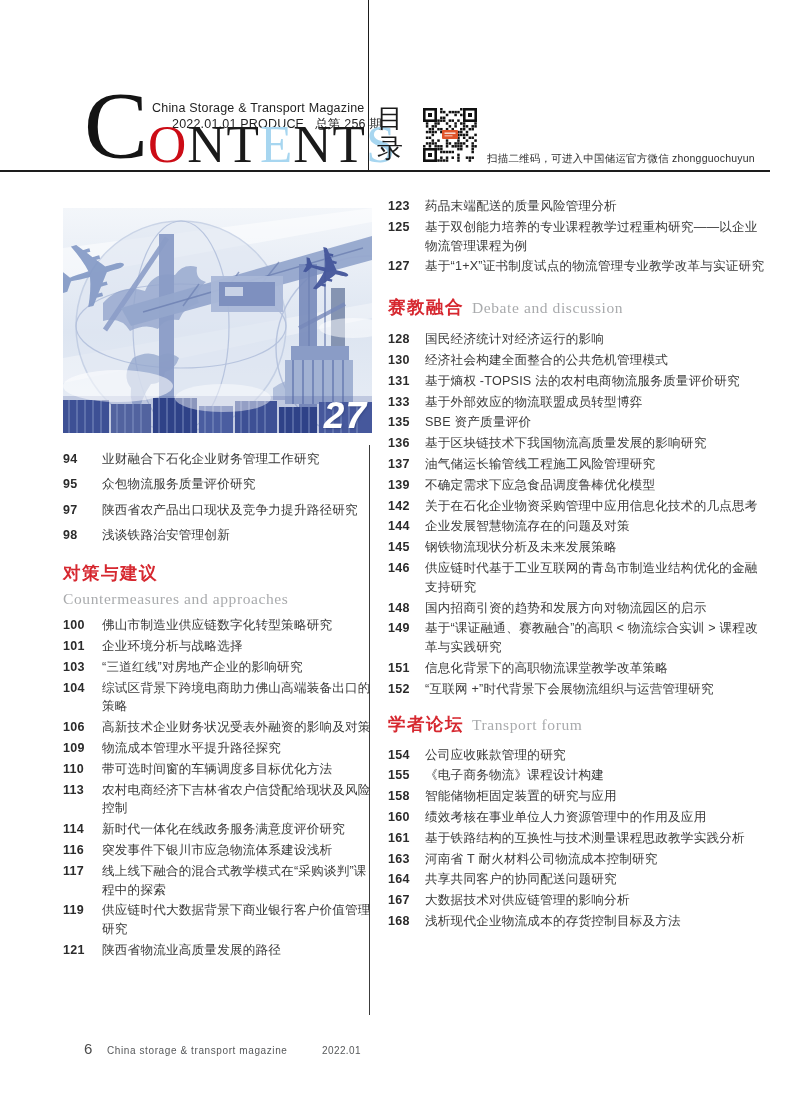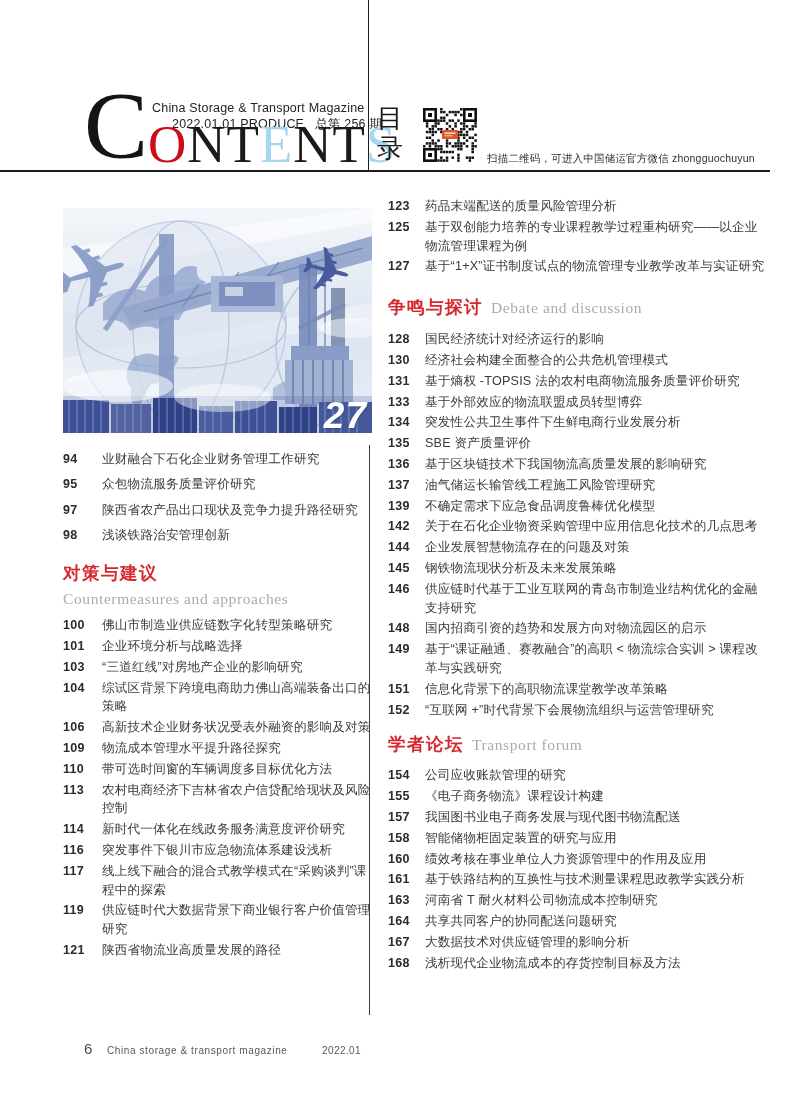--- a/index.html
+++ b/index.html
@@ -420,41 +420,37 @@
         </div>
         <div class="row">
           <span class="pg">125</span>
           <span class="ti">基于双创能力培养的专业课程教学过程重构研究——以企业物流管理课程为例</span>
         </div>
         <div class="row">
           <span class="pg">127</span>
           <span class="ti">基于“1+X”证书制度试点的物流管理专业教学改革与实证研究</span>
         </div>
       </div>
-      <div class="section inline sec-mid"><span class="sec-zh">争鸣与探讨</span><span class="sec-en">Debate and discussion</span></div>
+      <div class="section inline sec-mid"><span class="sec-zh">赛教融合</span><span class="sec-en">Debate and discussion</span></div>
       <div class="group group-d">
         <div class="row">
           <span class="pg">128</span>
           <span class="ti">国民经济统计对经济运行的影响</span>
         </div>
         <div class="row">
           <span class="pg">130</span>
           <span class="ti">经济社会构建全面整合的公共危机管理模式</span>
         </div>
         <div class="row">
           <span class="pg">131</span>
           <span class="ti">基于熵权 -TOPSIS 法的农村电商物流服务质量评价研究</span>
         </div>
         <div class="row">
           <span class="pg">133</span>
           <span class="ti">基于外部效应的物流联盟成员转型博弈</span>
-        </div>
-        <div class="row">
-          <span class="pg">134</span>
-          <span class="ti">突发性公共卫生事件下生鲜电商行业发展分析</span>
         </div>
         <div class="row">
           <span class="pg">135</span>
           <span class="ti">SBE 资产质量评价</span>
         </div>
         <div class="row">
           <span class="pg">136</span>
           <span class="ti">基于区块链技术下我国物流高质量发展的影响研究</span>
         </div>
         <div class="row">
@@ -502,24 +498,20 @@
       <div class="group group-e">
         <div class="row">
           <span class="pg">154</span>
           <span class="ti">公司应收账款管理的研究</span>
         </div>
         <div class="row">
           <span class="pg">155</span>
           <span class="ti">《电子商务物流》课程设计构建</span>
         </div>
         <div class="row">
-          <span class="pg">157</span>
-          <span class="ti">我国图书业电子商务发展与现代图书物流配送</span>
-        </div>
-        <div class="row">
           <span class="pg">158</span>
           <span class="ti">智能储物柜固定装置的研究与应用</span>
         </div>
         <div class="row">
           <span class="pg">160</span>
           <span class="ti">绩效考核在事业单位人力资源管理中的作用及应用</span>
         </div>
         <div class="row">
           <span class="pg">161</span>
           <span class="ti">基于铁路结构的互换性与技术测量课程思政教学实践分析</span>

